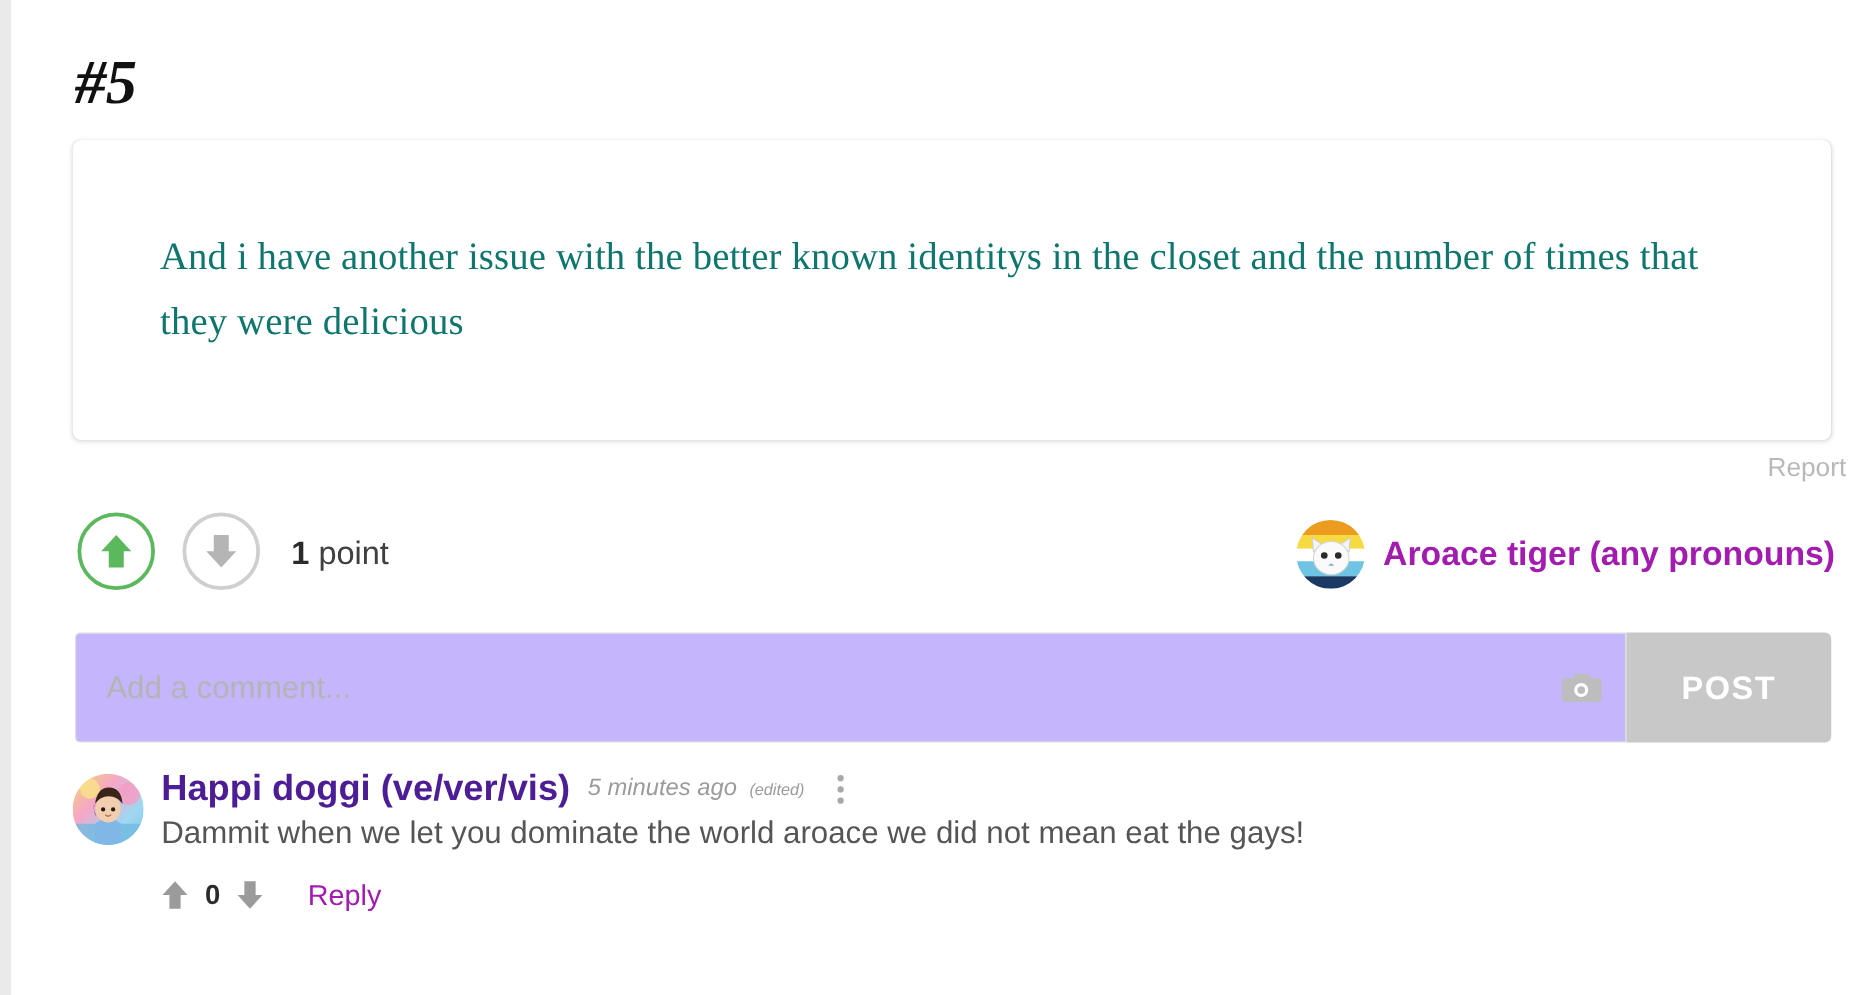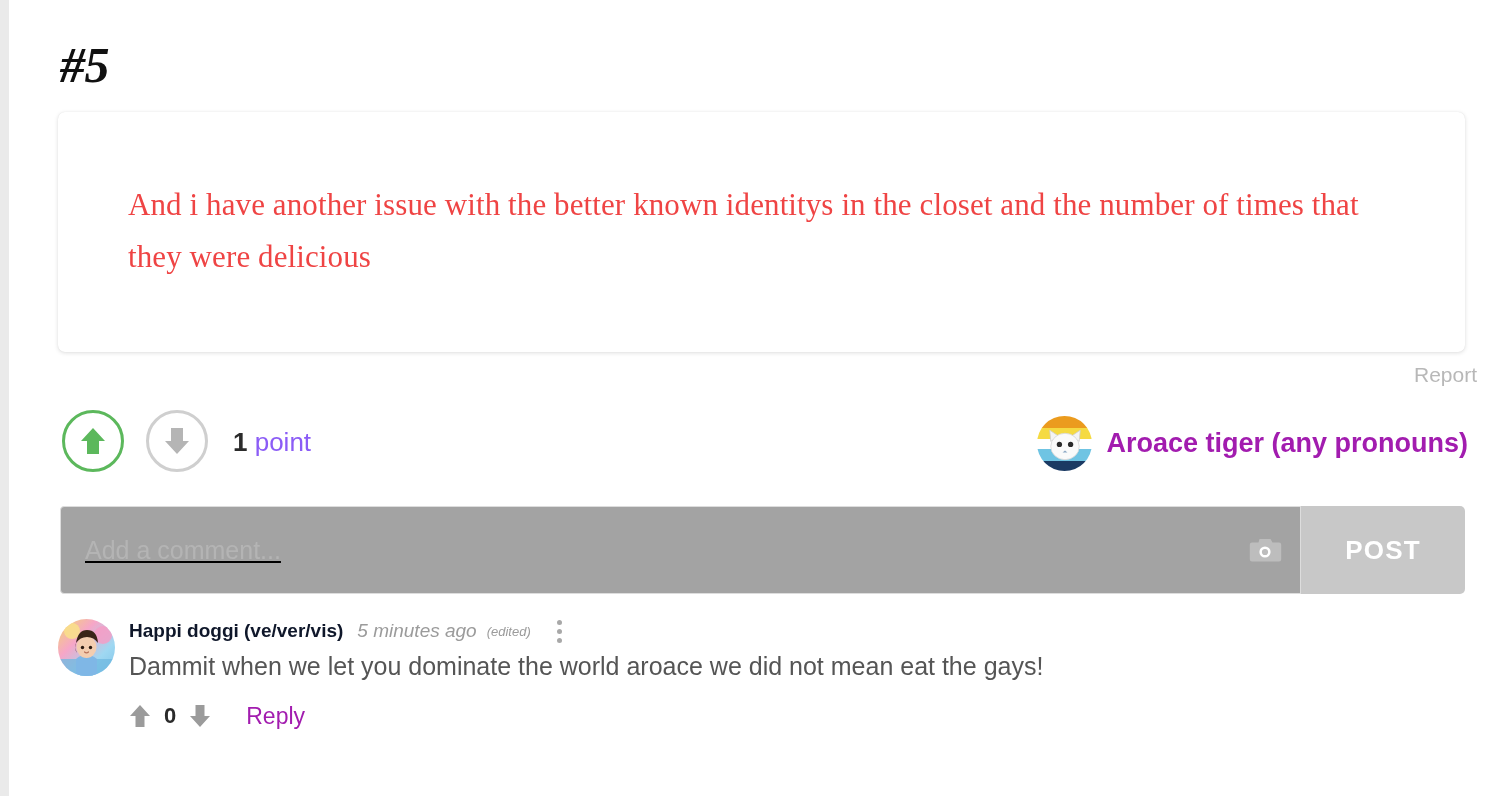--- a/index.html
+++ b/index.html
@@ -58,21 +58,21 @@
   }
 
   #post-body {
     position: absolute;
     left: 70px;
     top: 67px;
     width: 1290px;
     font-family: "Liberation Serif", "DejaVu Serif", serif;
     font-size: 31px;
     line-height: 52px;
-    color: #ef4444;
+    color: #0f766e;
     letter-spacing: 0.1px;
   }
 
   
   #report-link {
     position: absolute;
     right: 16px;
     top: 363px;
     font-size: 21px;
     color: #b8b8b8;
@@ -104,21 +104,21 @@
 
   #score {
     position: absolute;
     left: 224px;
     top: 17px;
     font-size: 26px;
     line-height: 30px;
     white-space: nowrap;
   }
   #score-value { font-weight: bold; color: #2b2b2b; }
-  #score-label { color: #8b5cf6; }
+  #score-label { color: #404040; }
 
   
   #post-author {
     position: absolute;
     right: 25px;
     top: 6px;
     display: flex;
     align-items: center;
     gap: 14px;
     cursor: pointer;
@@ -146,24 +146,23 @@
     width: 1405px;
     height: 88px;
     display: flex;
   }
 
   #comment-input-wrap {
     position: relative;
     flex: 1;
     border: 1px solid #dddddd;
     border-radius: 4px 0 0 4px;
-    background: #a3a3a3;
+    background: #c4b5fd;
     display: flex;
     align-items: flex-start;
-    text-decoration: underline;
   }
 
   #comment-input {
     width: 100%;
     height: 100%;
     border: none;
     outline: none;
     background: transparent;
     font-family: "Liberation Sans", sans-serif;
     font-size: 25px;
@@ -217,23 +216,23 @@
 
   .comment-main { margin-left: 120px; }
 
   .comment-head {
     display: flex;
     align-items: center;
     gap: 14px;
     height: 38px;
   }
   .comment-author {
-    font-size: 19px;
+    font-size: 29px;
     font-weight: bold;
-    color: #0f172a;
+    color: #4c1d95;
     cursor: pointer;
     white-space: nowrap;
   }
   .comment-time {
     font-size: 19px;
     font-style: italic;
     color: #9b9b9b;
     white-space: nowrap;
   }
   .comment-edited {

